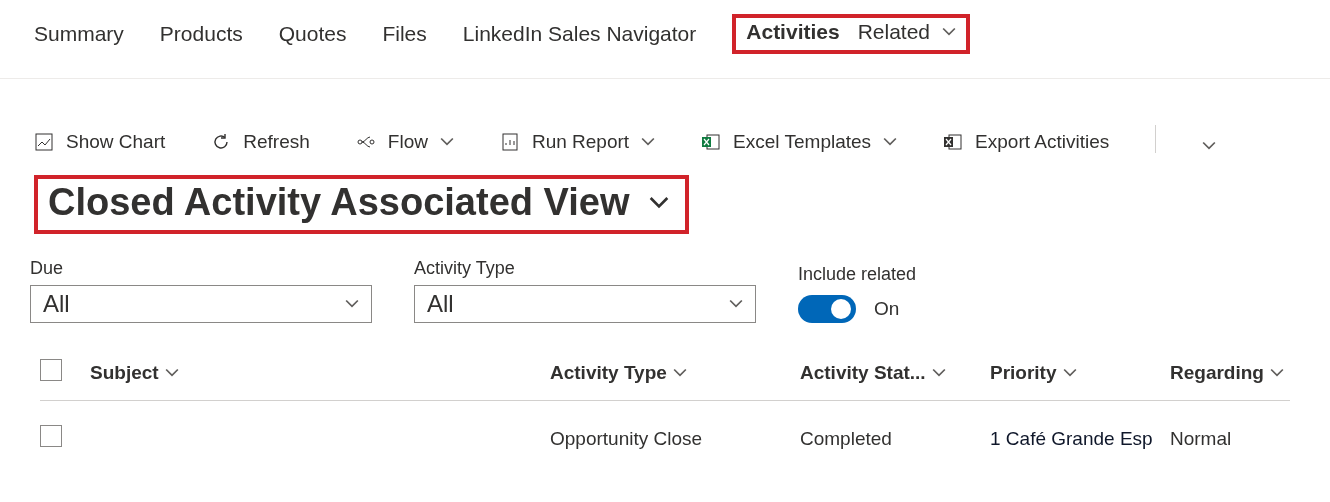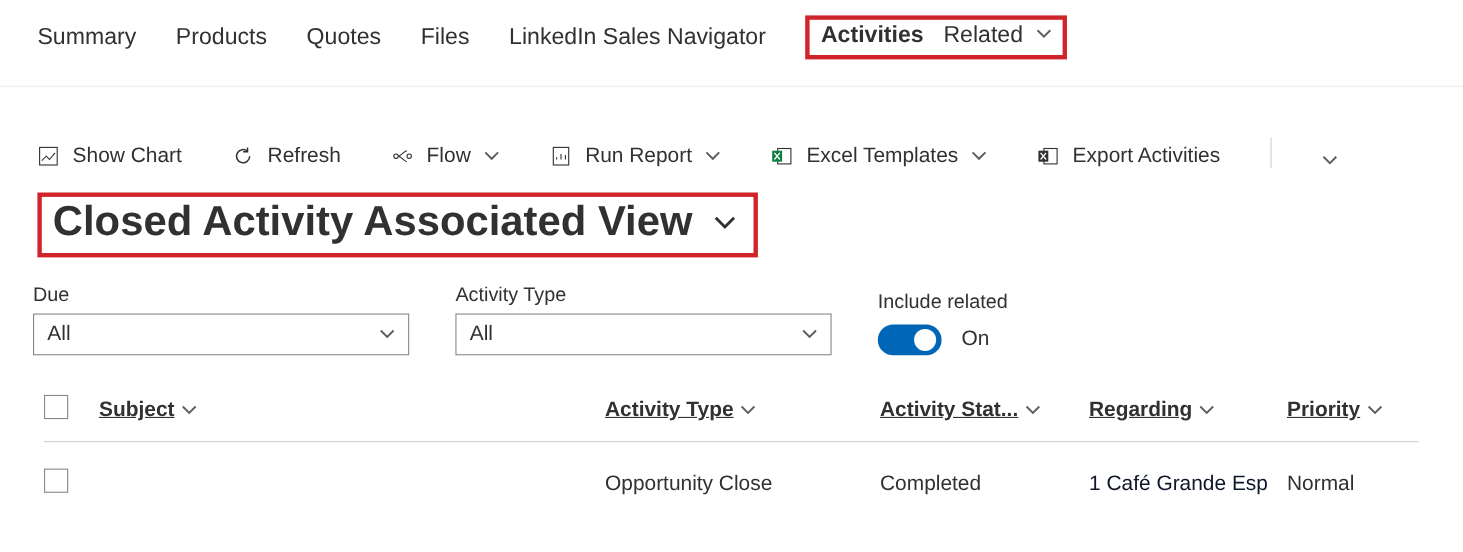--- a/index.html
+++ b/index.html
@@ -57,40 +57,40 @@
   .filter-block { display: flex; flex-direction: column; gap: 6px; }
   .filter-label { font-size: 18px; }
   .select {
     width: 342px;
     height: 38px;
     border: 1px solid #8a8886;
     display: flex;
     align-items: center;
     justify-content: space-between;
     padding: 0 12px;
-    font-size: 19px;
+    font-size: 24px;
     cursor: pointer;
   }
   .toggle-row { display: flex; align-items: center; gap: 18px; margin-top: 4px; }
   .toggle {
     width: 58px; height: 28px; border-radius: 14px;
     background: #0067b8; position: relative; cursor: pointer;
   }
   .toggle .knob {
     position: absolute; width: 20px; height: 20px; border-radius: 10px;
     background: #fff; top: 4px; right: 5px;
   }
   .grid { padding: 36px 40px 0; }
   .grid-header, .grid-row {
     display: grid;
     grid-template-columns: 50px 460px 250px 190px 180px 130px;
     align-items: center;
     font-size: 19px;
   }
-  .grid-header { border-bottom: 1px solid #d2d0ce; padding-bottom: 14px; font-weight: 600; text-decoration: underline;}
+  .grid-header { border-bottom: 1px solid #d2d0ce; padding-bottom: 14px; font-weight: 600;}
   .grid-row { padding-top: 24px; }
   .col-head { display: inline-flex; align-items: center; gap: 6px; cursor: pointer; }
   .checkbox {
     width: 22px; height: 22px; border: 1px solid #8a8886; background: #fff;
     display: inline-block; cursor: pointer;
   }
   .link { color: #0f172a; cursor: pointer; white-space: nowrap; overflow: hidden; }
   .chev-svg { width: 14px; height: 14px; }
   .divider { width: 1px; height: 28px; background: #d2d0ce; }
 </style>
@@ -245,27 +245,27 @@
           <path d="M1 3l5 5 5-5" stroke="#605e5c" stroke-width="1.5" fill="none"></path>
         </svg>
     </span>
     <span class="col-head">
       <span>Activity Stat...</span>
       <svg class="chev-svg" viewBox="0 0 12 12">
           <path d="M1 3l5 5 5-5" stroke="#605e5c" stroke-width="1.5" fill="none"></path>
         </svg>
     </span>
     <span class="col-head">
+      <span>Priority</span>
+      <svg class="chev-svg" viewBox="0 0 12 12">
+          <path d="M1 3l5 5 5-5" stroke="#605e5c" stroke-width="1.5" fill="none"></path>
+        </svg>
+    </span>
+    <span class="col-head">
       <span>Regarding</span>
-      <svg class="chev-svg" viewBox="0 0 12 12">
-          <path d="M1 3l5 5 5-5" stroke="#605e5c" stroke-width="1.5" fill="none"></path>
-        </svg>
-    </span>
-    <span class="col-head">
-      <span>Priority</span>
       <svg class="chev-svg" viewBox="0 0 12 12">
           <path d="M1 3l5 5 5-5" stroke="#605e5c" stroke-width="1.5" fill="none"></path>
         </svg>
     </span>
   </div>
   <div class="grid-row">
     <span><span class="checkbox"></span></span>
     <span></span>
     <span>Opportunity Close</span>
     <span>Completed</span>

